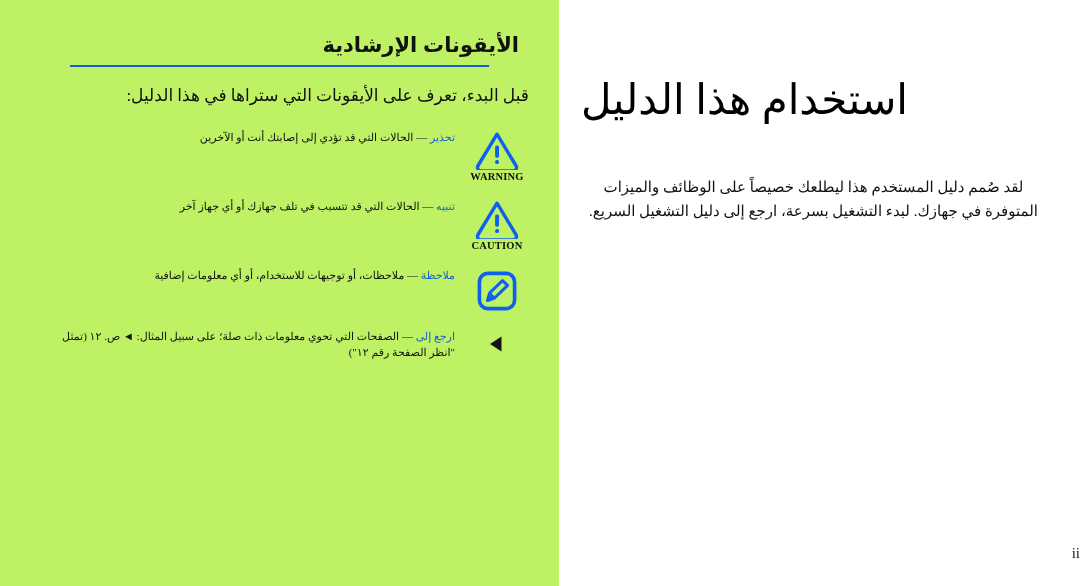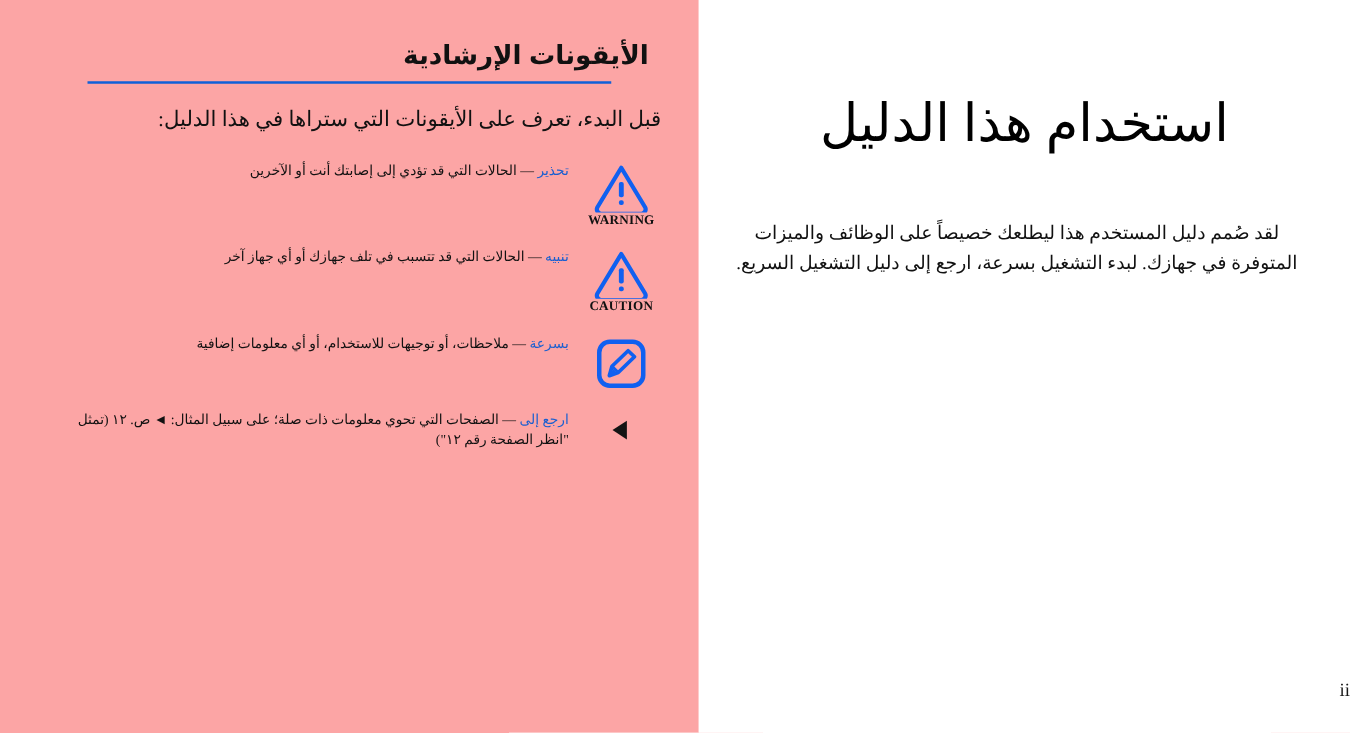--- a/index.html
+++ b/index.html
@@ -23,21 +23,21 @@
     background: #ffffff;
   }
 
   
   .left-panel {
     position: absolute;
     left: 0;
     top: 0;
     width: 559px;
     height: 586px;
-    background: #fca5a5;
+    background: #bef264;
     box-sizing: border-box;
   }
 
   .icons-section {
     position: absolute;
     right: 20px;
     left: 20px;
     top: 32px;
   }
 
@@ -141,21 +141,21 @@
 
   .chapter-title {
     position: absolute;
     right: 22px;
     left: 22px;
     top: 76px;
     font-family: "Liberation Serif", "DejaVu Serif", serif;
     font-size: 42px;
     line-height: 1.15;
     font-weight: normal;
-    text-align: center;
+    text-align: left;
     color: #000000;
     margin: 0;
     letter-spacing: 1px;
   }
 
   .chapter-body {
     position: absolute;
     right: 42px;
     left: 30px;
     top: 160px;
@@ -232,21 +232,21 @@
               <svg width="40" height="40" viewBox="0 0 40 40" aria-hidden="true">
                 <rect x="2.4" y="2.4" width="35.2" height="35.2" rx="8.5" ry="8.5" fill="none" stroke="#1060f0" stroke-width="3.6"></rect>
                 <path d="M10.5 29.5 L12.6 22.0 L25.5 9.6 L30.6 14.4 L17.6 27.0 Z" fill="none" stroke="#1060f0" stroke-width="3.0" stroke-linejoin="round"></path>
                 <path d="M12.6 22.0 L17.6 27.0" stroke="#1060f0" stroke-width="2.4"></path>
                 <path d="M10.5 29.5 L14.6 25.2" stroke="#1060f0" stroke-width="2.4"></path>
               </svg>
             </span>
             <span class="icon-label"></span>
           </div>
           <div class="desc-cell">
-            <span class="term">بسرعة</span><span> — </span><span>ملاحظات، أو توجيهات للاستخدام، أو أي معلومات إضافية</span>
+            <span class="term">ملاحظة</span><span> — </span><span>ملاحظات، أو توجيهات للاستخدام، أو أي معلومات إضافية</span>
           </div>
         </div>
 
         <div class="icon-row row-refer">
           <div class="icon-cell">
             <span class="arrow-icon">
               <svg width="24" height="24" viewBox="0 0 24 24" aria-hidden="true">
                 <path d="M16.5 4.5 L16.5 19.5 L5.0 12 Z" fill="#141414"></path>
               </svg>
             </span>

